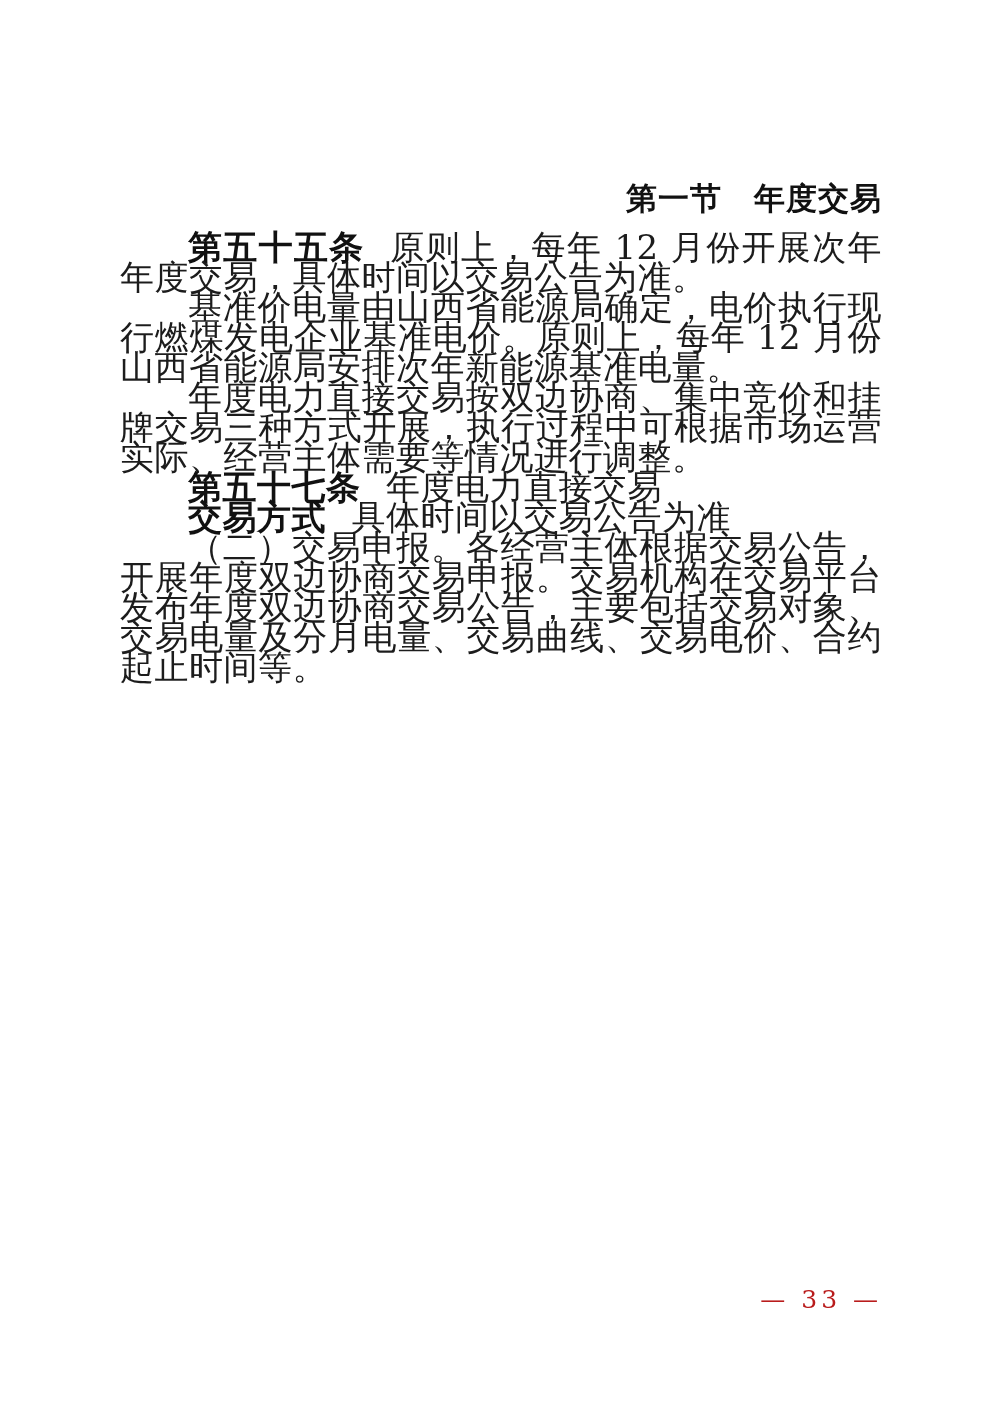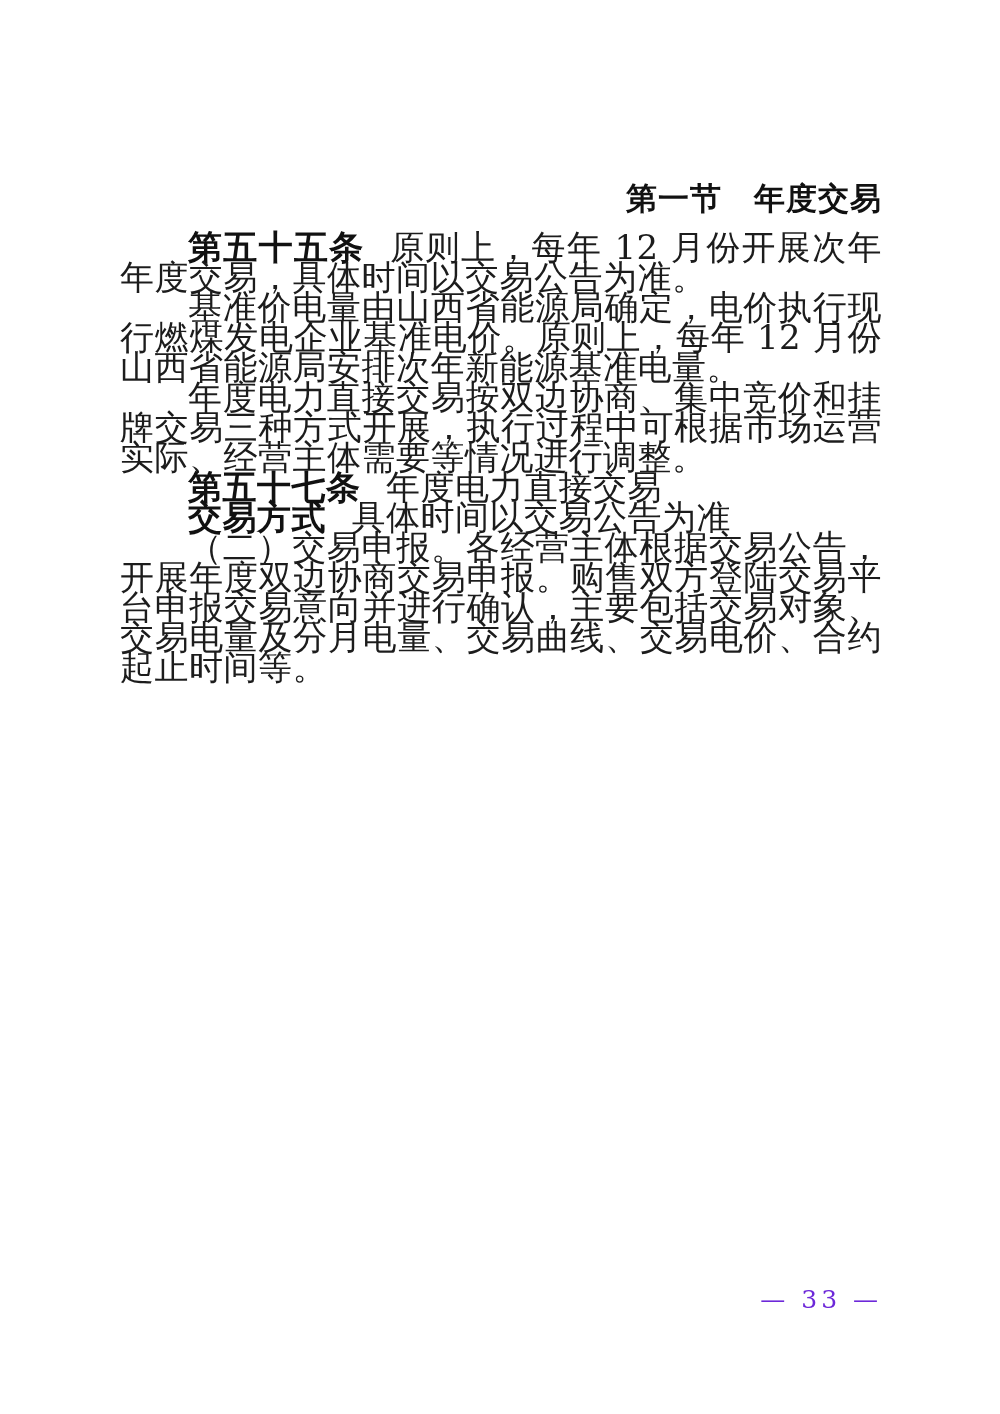--- a/index.html
+++ b/index.html
@@ -42,21 +42,21 @@
     color: #111;
     margin-right: 0.75em;
   }
   .para-lead:empty { display: none; margin-right: 0; }
   .page-footer {
     position: absolute;
     right: 118px;
     top: 1283px;
     font-size: 25px;
     line-height: 34px;
-    color: #6d28d9;
+    color: #b91c1c;
     letter-spacing: 4px;
   }
 </style>
 </head>
 <body>
 
 <div class="page">
   <div class="content">
 
     <h1 class="section-title">第一节　年度交易</h1>
@@ -67,18 +67,18 @@
     <p class="para"><span class="para-text">基准价电量由山西省能源局确定，电价执行现行燃煤发电企业基准电价。原则上，每年 12 月份山西省能源局安排次年新能源基准电量。</span></p>
 
     <p class="para"><span class="para-text">年度电力直接交易按双边协商、集中竞价和挂牌交易三种方式开展，执行过程中可根据市场运营实际、经营主体需要等情况进行调整。</span></p>
 
     <p class="para"><span class="para-lead">第五十七条</span><span class="para-text">年度电力直接交易</span></p>
 
 
     <p class="para"><span class="para-lead">交易方式</span><span class="para-text">具体时间以交易公告为准</span></p>
 
 
-    <p class="para"><span class="para-text">（二）交易申报。各经营主体根据交易公告，开展年度双边协商交易申报。购售双方登陆交易平台申报交易意向并进行确认，主要包括交易对象、交易电量及分月电量、交易曲线、交易电价、合约起止时间等。</span></p>
+    <p class="para"><span class="para-text">（二）交易申报。各经营主体根据交易公告，开展年度双边协商交易申报。交易机构在交易平台发布年度双边协商交易公告，主要包括交易对象、交易电量及分月电量、交易曲线、交易电价、合约起止时间等。</span></p>
 
   </div>
 
   <div class="page-footer">— 33 —</div>
 </div>
 
 </body></html>

